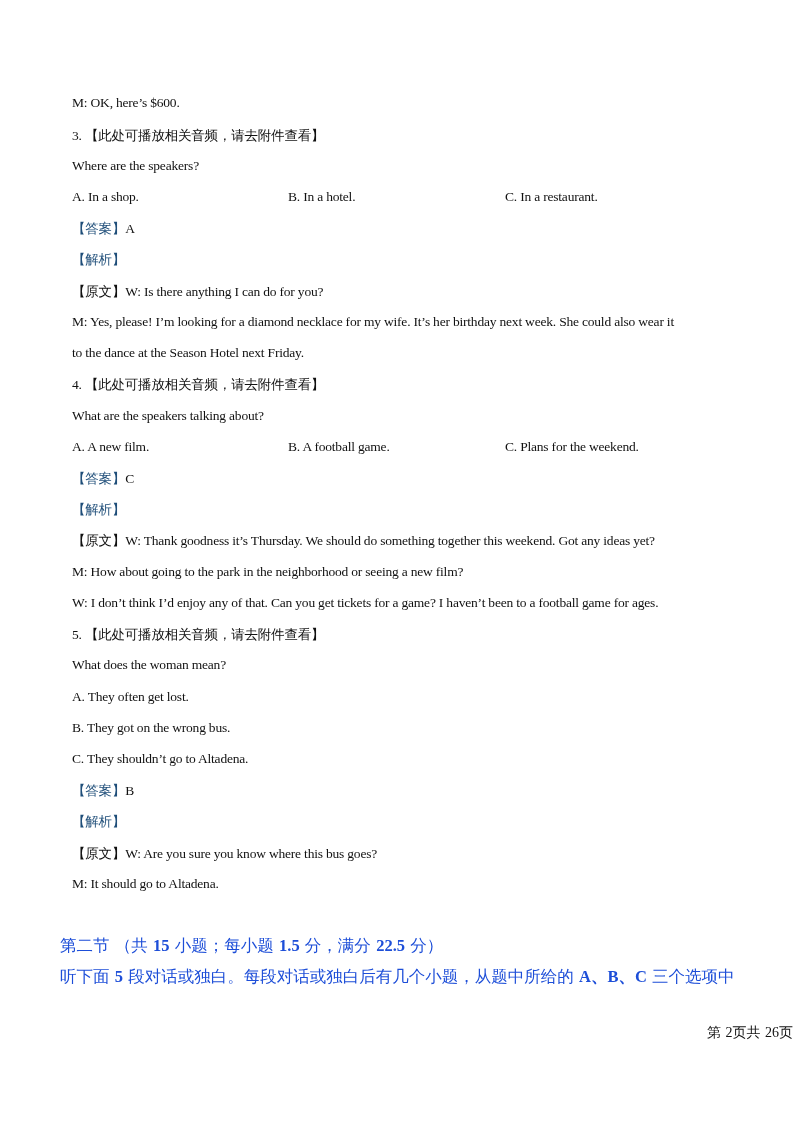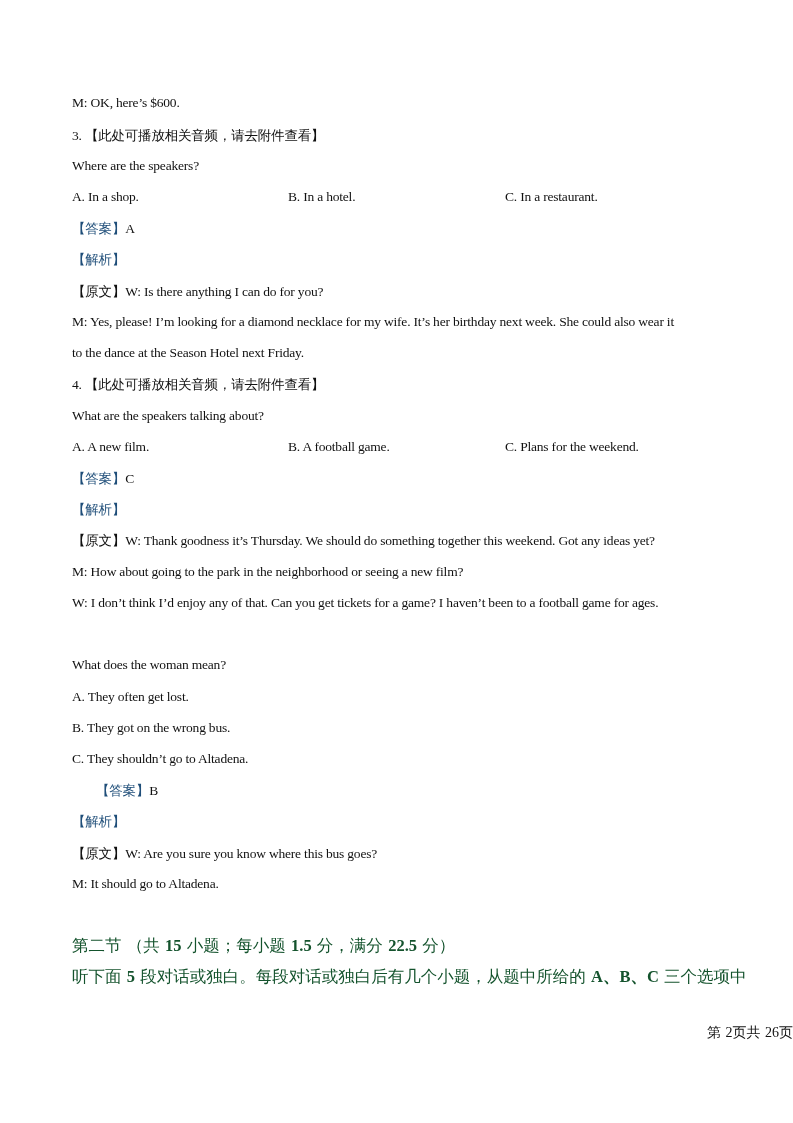--- a/index.html
+++ b/index.html
@@ -46,26 +46,26 @@
     }
     .opt {
       position: absolute;
       font-size: 13.5px;
       line-height: 18px;
       white-space: nowrap;
       letter-spacing: -0.2px;
     }
     .section-line {
       position: absolute;
-      left: 72px;
+      left: 60px;
       font-family: "DejaVu Sans", sans-serif;
       font-size: 16.5px;
       line-height: 22px;
       white-space: nowrap;
-      color: #14532d;
+      color: #1d4ed8;
     }
     .section-line b {
       font-family: "Liberation Serif", serif;
       font-weight: bold;
     }
     .footer {
       position: absolute;
       left: 0;
       width: 793px;
       top: 1023px;
@@ -130,31 +130,35 @@
   </div>
   <div class="line" style="top:500px;">
     <span class="label-blue">【解析】</span>
   </div>
   <div class="line" style="top:531px;">
     <span class="label-black">【原文】</span><span>W:  Thank goodness it’s Thursday.  We should do something together this weekend.  Got any ideas  yet?</span>
   </div>
   <div class="line" style="top:563px;">M:  How about going to the park in the neighborhood or seeing a new film?</div>
   <div class="line" style="top:594px;">W:  I don’t think I’d enjoy any of that.  Can you get tickets for a game?  I haven’t been to a football game for ages.</div>
 
+  <div class="line" style="top:625px;">
+    <span>5.</span>
+    <span class="cn">【此处可播放相关音频，请去附件查看】</span>
+  </div>
   <div class="line" style="top:656px;">What does the woman mean?</div>
   <div class="line" style="top:688px;">
     <span>A.</span> <span>They often get lost.</span>
   </div>
   <div class="line" style="top:719px;">
     <span>B.</span> <span>They got on the wrong bus.</span>
   </div>
   <div class="line" style="top:750px;">
     <span>C.</span> <span>They shouldn’t go to Altadena.</span>
   </div>
-  <div class="line" style="top:781px;margin-left:24px;">
+  <div class="line" style="top:781px;">
     <span class="label-blue">【答案】</span><span>B</span>
   </div>
   <div class="line" style="top:812px;">
     <span class="label-blue">【解析】</span>
   </div>
   <div class="line" style="top:844px;text-align:center;">
     <span class="label-black">【原文】</span><span>W:  Are you sure you know where this bus goes?</span>
   </div>
   <div class="line" style="top:875px;">M:  It should go to Altadena.</div>
 

